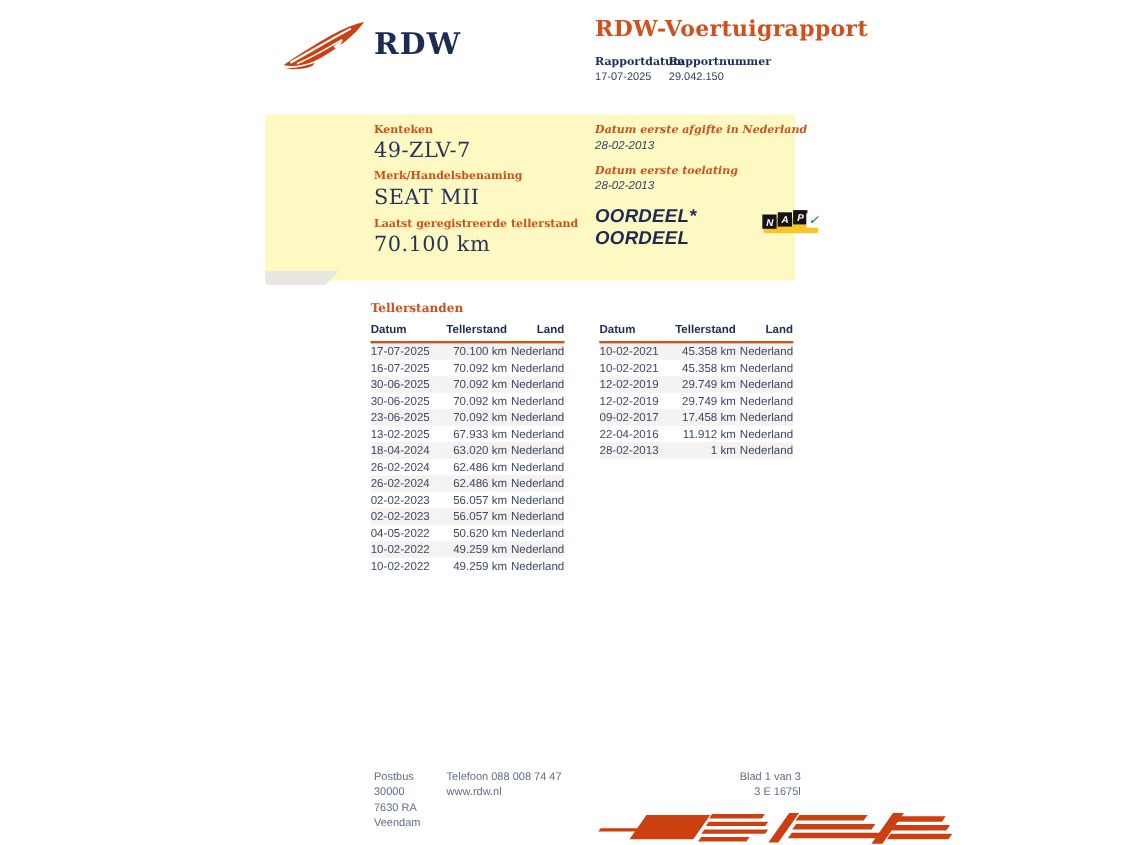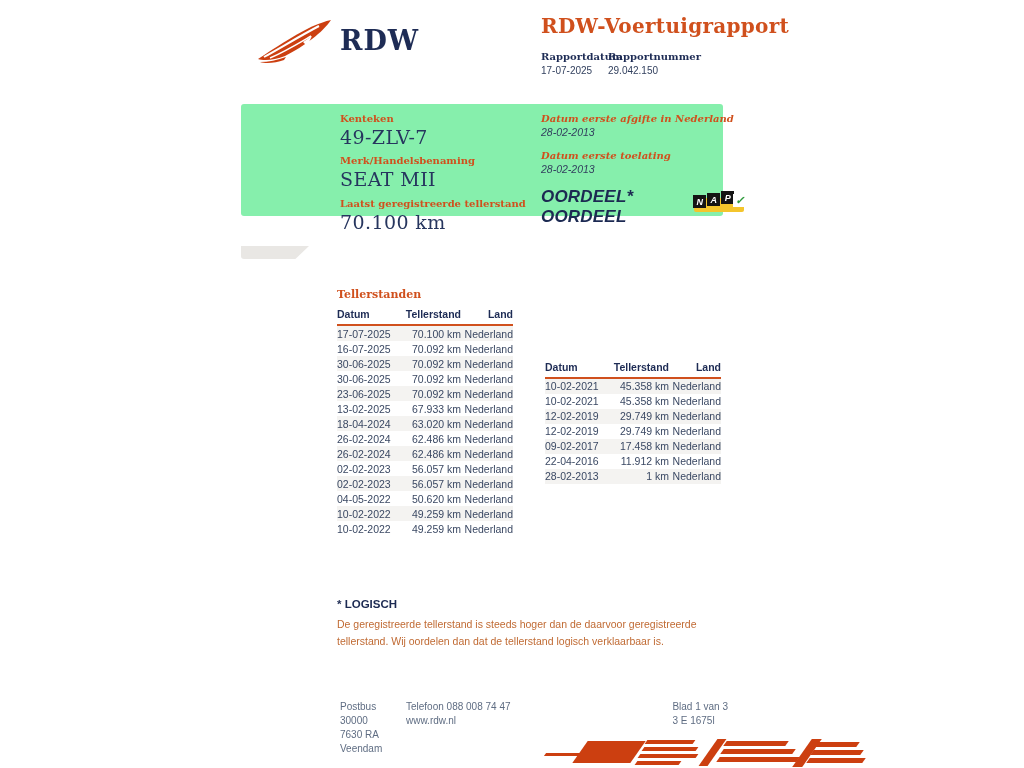--- a/index.html
+++ b/index.html
@@ -24,22 +24,22 @@
   .meta-col { margin-right:32px; }
   .meta-col:first-child { width:53px; margin-right:14px; }
   .meta-label {
     font-family:"DejaVu Serif", serif; font-size:10px; font-weight:700;
     color:#1e2c55; white-space:nowrap;
   }
   .meta-value { font-size:10px; color:#33415f; margin-top:3px; white-space:nowrap; }
 
   
   .summary-panel {
-    position:absolute; left:241px; top:104px; width:482px; height:112px;
-    background:#86efac; border-radius:3px;
+    position:absolute; left:241px; top:104px; width:482px; height:151px;
+    background:#fef9c3; border-radius:3px;
   }
   .panel-tail {
     position:absolute; left:241px; top:246px; width:68px; height:13px;
     background:#e9e7e4; border-radius:0 0 0 3px;
     clip-path:polygon(0 0, 100% 0, 80% 100%, 0 100%);
   }
   .panel-col-left { position:absolute; left:99px; top:9px; }
   .panel-col-right { position:absolute; left:300px; top:9px;font-style:italic; }
   .field-label {
     font-family:"DejaVu Serif", serif; font-size:10px; font-weight:700;
@@ -66,26 +66,26 @@
   }
   .nap-n { left:2px;  top:6px; }
   .nap-a { left:16px; top:4px; }
   .nap-p { left:30px; top:2px; }
   .nap-check {
     position:absolute; left:42px; top:5px; width:13px; height:13px; background:#ffffff;
     color:#2e9b3c; font-size:11px; font-weight:700; display:flex; align-items:center; justify-content:center;
   }
 
   
-  .teller-section { position:absolute; left:337px; top:274px;margin-top:14px; }
+  .teller-section { position:absolute; left:337px; top:274px; }
   .teller-heading {
     font-family:"DejaVu Serif", serif; font-size:11px; font-weight:700;
     color:#d0501d; margin-bottom:6px;
   }
-  .tables-row { display:flex; gap:32px; align-items:center; }
+  .tables-row { display:flex; gap:32px; align-items:flex-start; }
   table.tellertable { border-collapse:collapse; width:176px; table-layout:fixed; }
   table.tellertable th {
     font-size:10.5px; font-weight:700; color:#1e2c55; text-align:right;
     padding:1px 0 4px 0; border-bottom:2px solid #d0501d;
   }
   table.tellertable th:first-child { text-align:left; }
   table.tellertable td {
     font-size:10.5px; color:#3a4863; text-align:right; padding:1.5px 0;
     white-space:nowrap; overflow:hidden;
   }
@@ -95,21 +95,21 @@
 
   
   .footnote { position:absolute; left:337px; top:598px; width:400px; }
   .footnote-heading { font-size:11.5px; font-weight:800; color:#1c2a52; margin-bottom:6px; }
   .footnote-body { font-size:10.5px; color:#c06a33; line-height:17px; }
 
   
   .footer { position:absolute; left:340px; top:700px; width:388px; display:flex; font-size:10px; color:#5f6d83; }
   .footer-col1 { width:66px; }
   .footer-col2 { flex:1; }
-  .footer-col3 { }
+  .footer-col3 { text-align:right; }
   .footer div { line-height:14px; }
   .footer a { color:#5f6d83; text-decoration:none; }
 
   
   .feather-big { position:absolute; left:540px; top:736px; width:330px; height:32px; overflow:hidden; }
   .fs { position:absolute; background:#cc3f10; transform:skewX(-35deg); }
 </style>
 </head>
 <body>
 
@@ -311,24 +311,20 @@
             <tr>
               <td>28-02-2013</td>
               <td>1 km</td>
               <td>Nederland</td>
             </tr>
           </tbody>
       </table>
     </div>
   </div>
 
-  <div class="footnote">
-    <div class="footnote-heading">* LOGISCH</div>
-    <div class="footnote-body">De geregistreerde tellerstand is steeds hoger dan de daarvoor geregistreerde tellerstand. Wij oordelen dan dat de tellerstand logisch verklaarbaar is.</div>
-  </div>
 
   <div class="footer">
     <div class="footer-col1">
       <div>Postbus 30000</div>
       <div>7630 RA Veendam</div>
     </div>
     <div class="footer-col2">
       <div>Telefoon 088 008 74 47</div>
       <div><a href="#">www.rdw.nl</a></div>
     </div>

